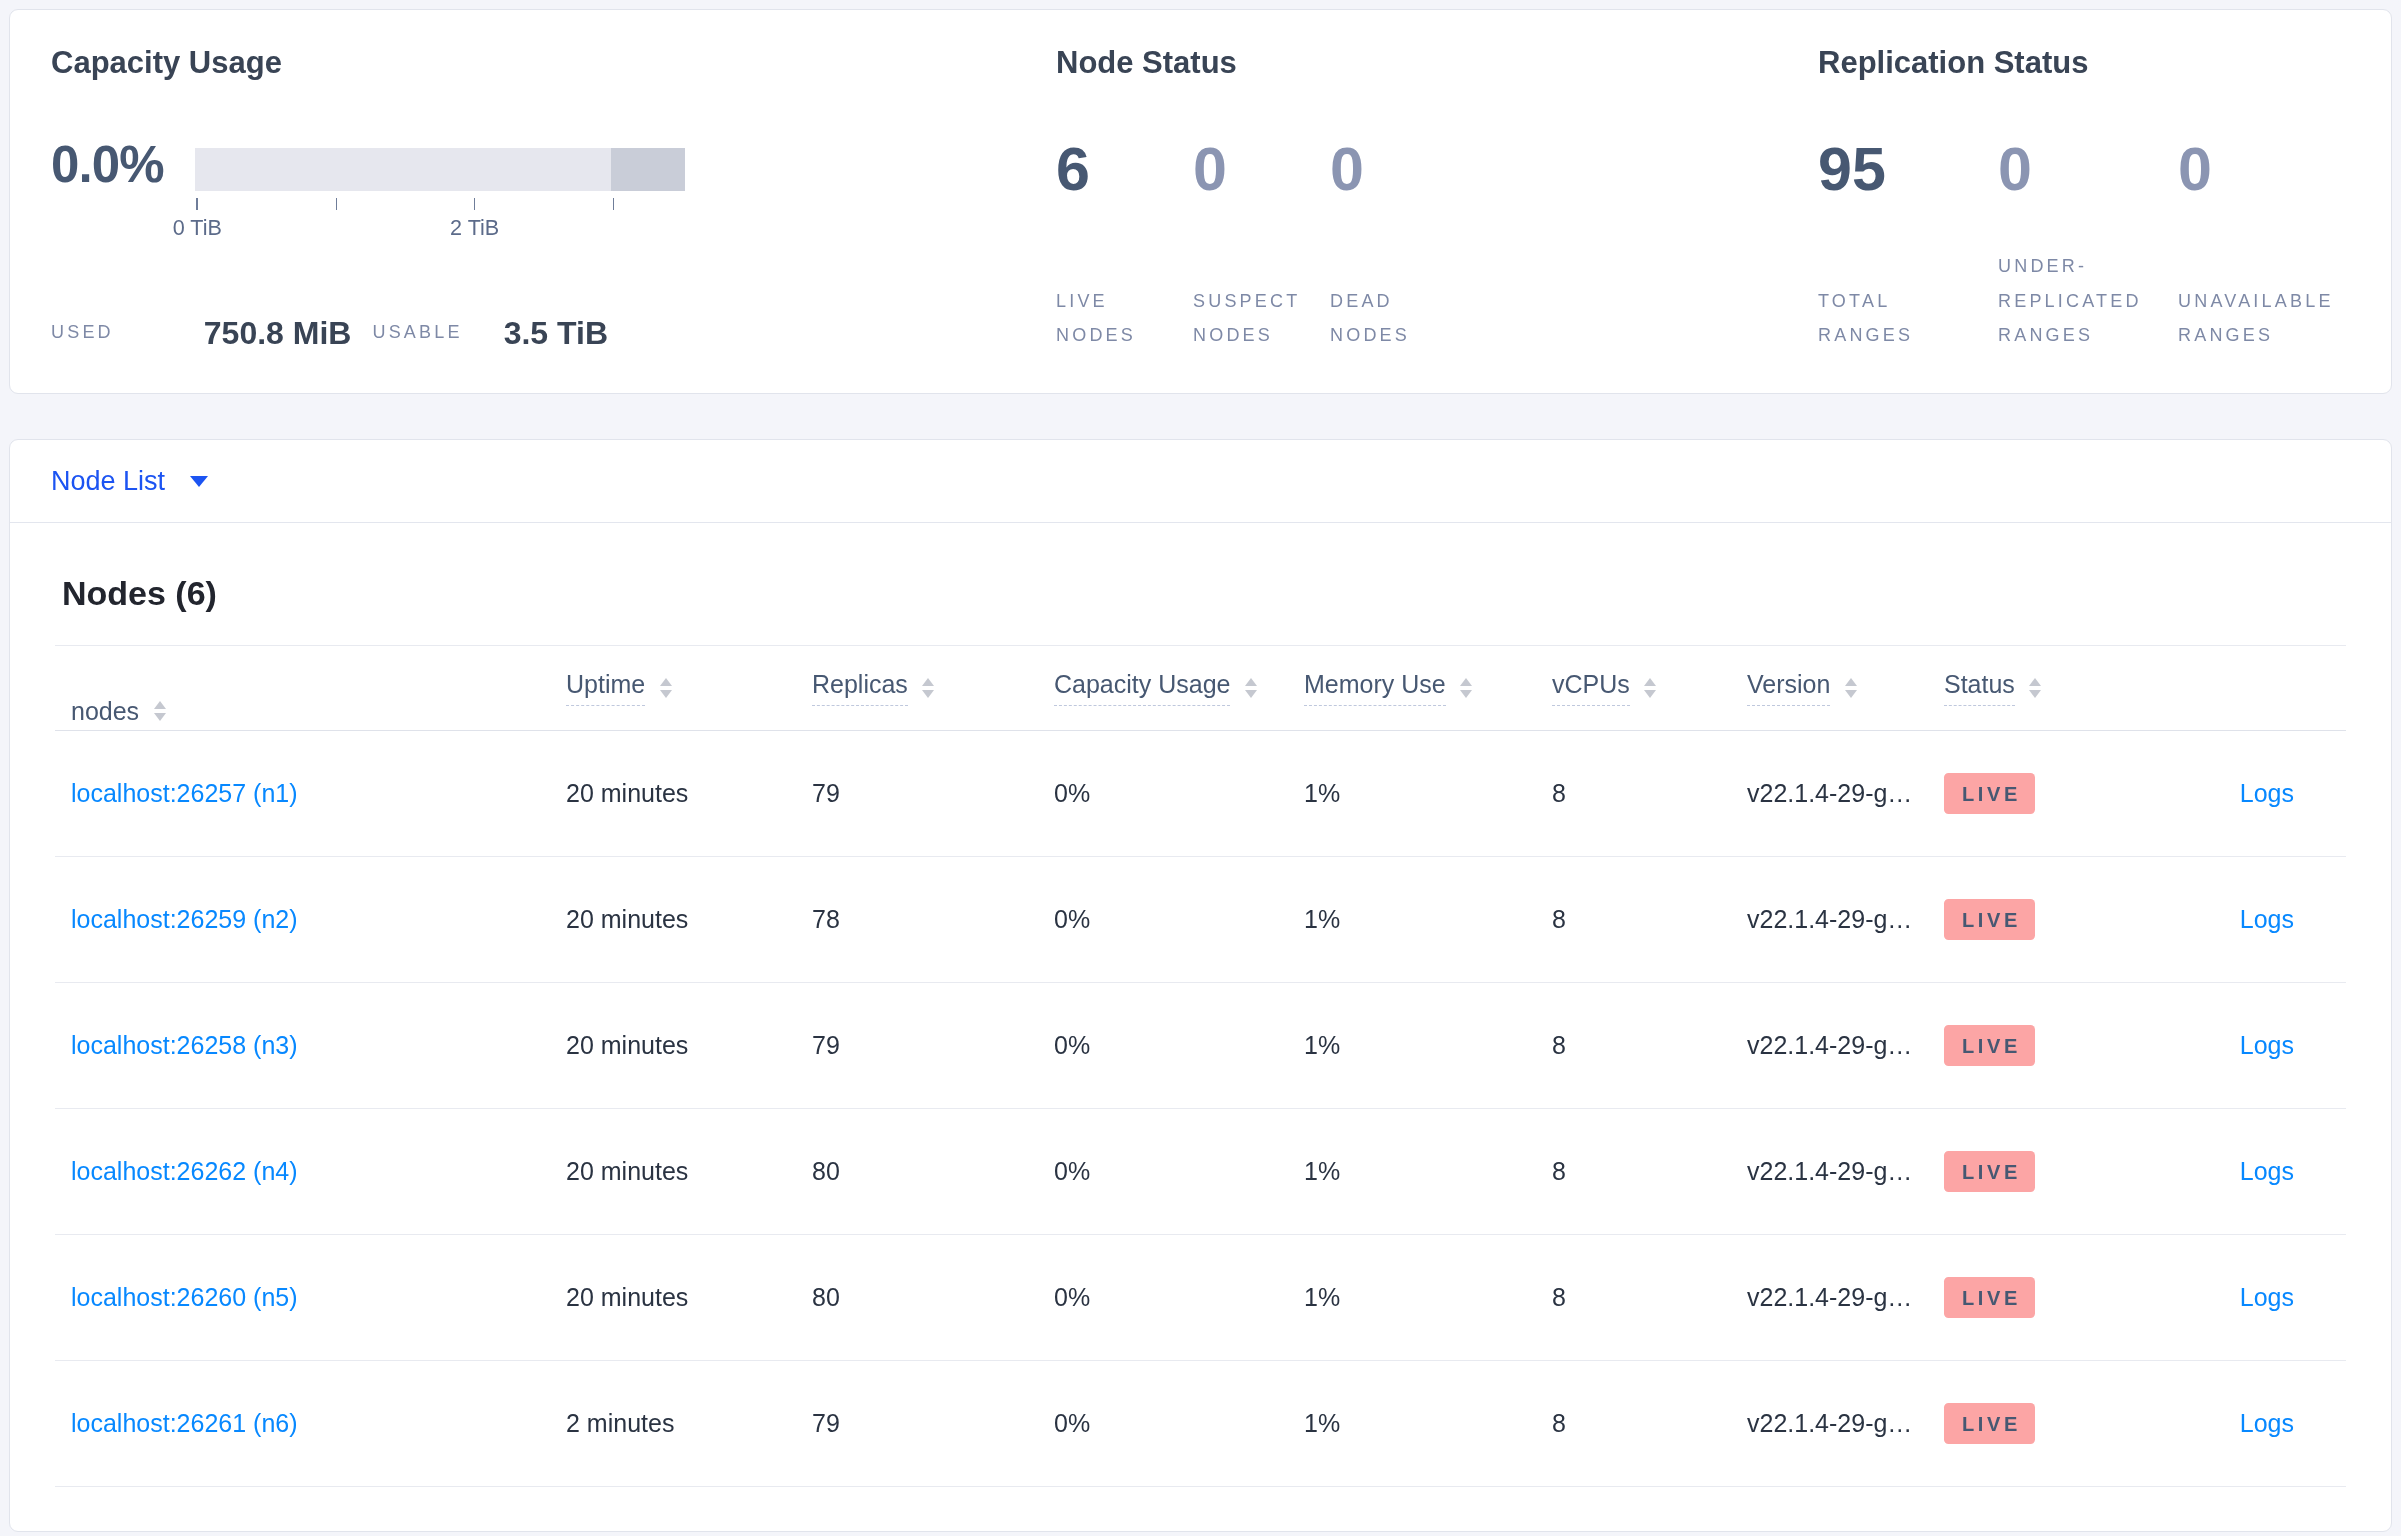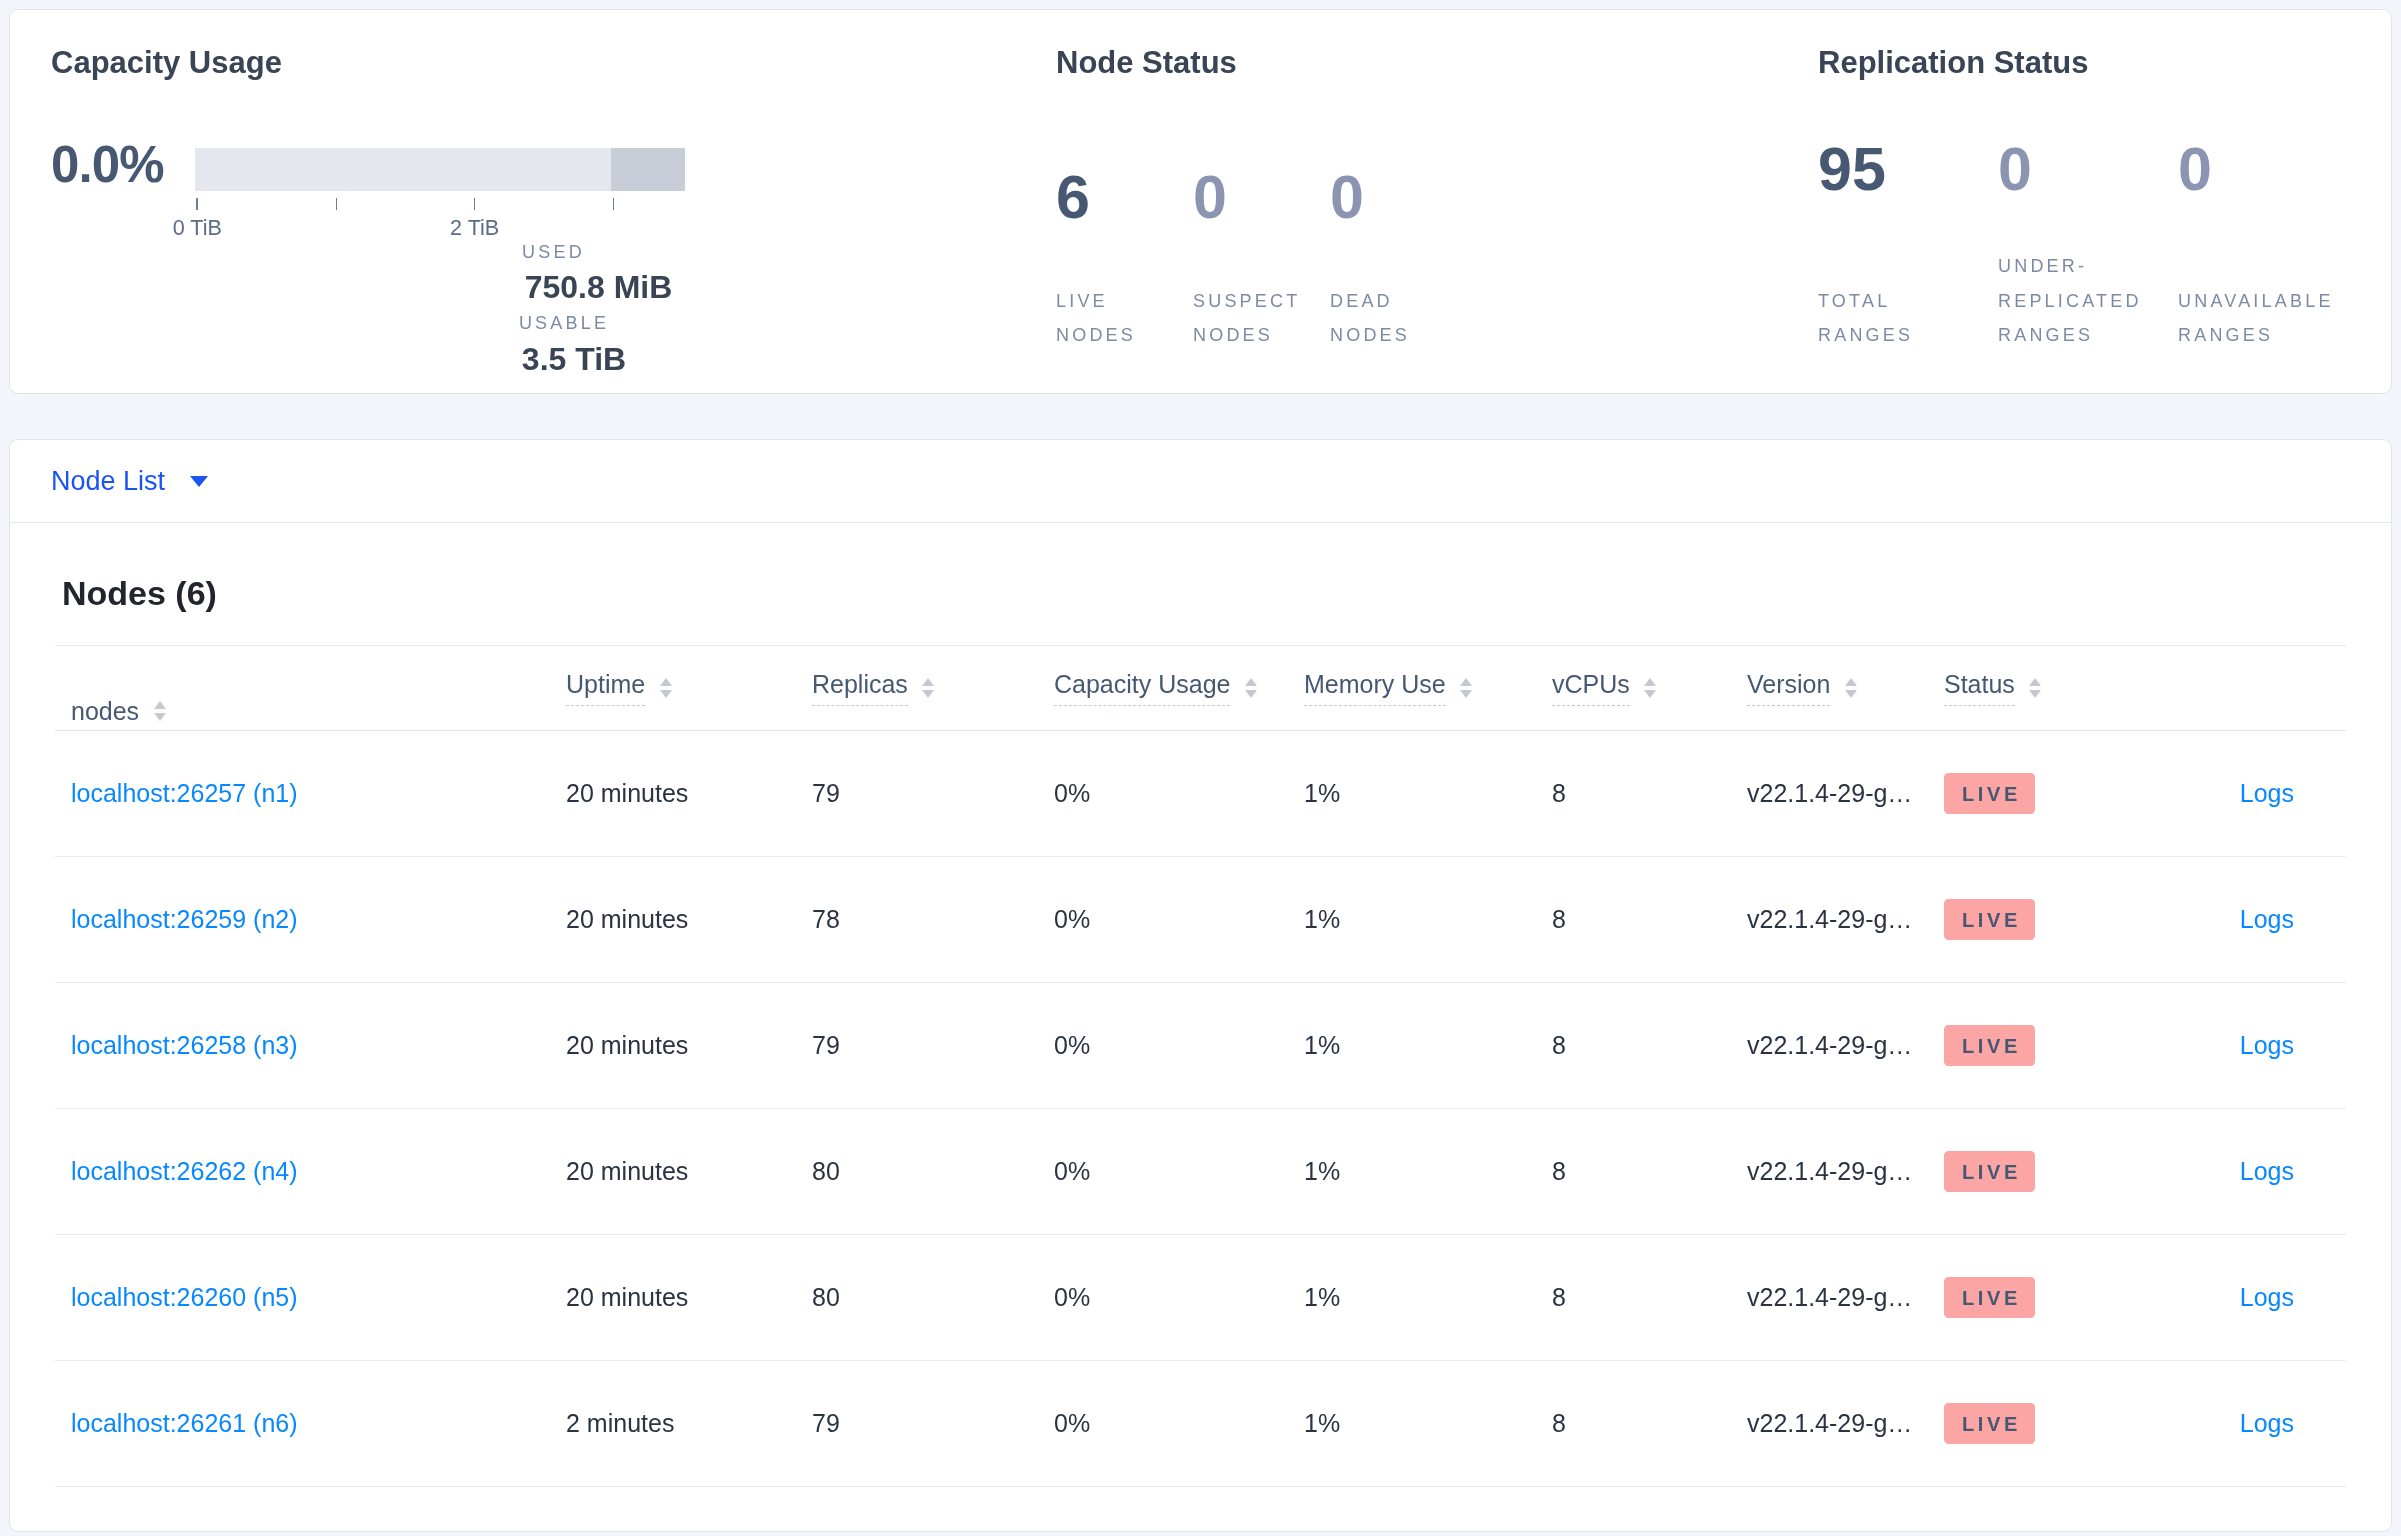--- a/index.html
+++ b/index.html
@@ -14,21 +14,21 @@
   .card {
     background: #ffffff;
     border: 0.9px solid #e1e4ec;
     border-radius: 9px;
   }
 
   
   .summary-card { height: 385px; display: flex; }
   .panel { display: flex; flex-direction: column; padding-top: 34px; padding-bottom: 41px; }
   .panel-capacity { width: 1046px; padding-left: 41px; }
-  .panel-nodes { width: 762px; gap: 28px; }
+  .panel-nodes { width: 762px; }
   .panel-replication { flex: 1; }
   .panel-title { font-size: 31px; font-weight: 600; color: #394455; line-height: 1.2; }
 
   .stat-row { display: flex; align-items: flex-start; margin-top: 58px; }
   .big-percent { font-size: 51px; font-weight: 700; color: #475872; line-height: 1; letter-spacing: -0.9px; }
 
   .cap-chart { margin-left: 31px; margin-top: 9px; position: relative; width: 490px; height: 87px; }
   .cap-bar { position: relative; width: 490px; height: 43px; background: #e6e7ee; overflow: hidden; }
   .cap-bar-dark { position: absolute; top: 0; right: 0; width: 74px; height: 43px; background: #c9cdd8; }
   .cap-tick { position: absolute; top: 50px; width: 1.8px; height: 11.7px; background: #6f7d99; }
@@ -42,21 +42,21 @@
   .stat-value.light { color: #8b95b2; }
 
   .stat-labels { display: grid; align-items: end; margin-top: auto; }
   .stat-label, .mini-label {
     font-size: 18px; letter-spacing: 3.2px; color: #7e89a6; line-height: 1.9;
     text-transform: uppercase;
   }
   .stat-label { max-width: 171px; }
   .panel-nodes .stat-label { max-width: 122px; }
 
-  .usage-values { display: flex; align-items: center; margin-top: auto; flex-direction: column; }
+  .usage-values { display: flex; align-items: flex-start; margin-top: auto; }
   .usage-num { font-size: 32px; font-weight: 600; color: #394455; }
   .u-used-num { margin-left: 90px; }
   .u-usable-lbl { margin-left: 21px; }
   .u-usable-num { margin-left: 41px; }
 
   
   .list-card { margin-top: 45px; min-height: 1093px; }
   .nodelist-bar {
     height: 83px; display: flex; align-items: center; padding-left: 41px;
     border-bottom: 0.9px solid #e3e6ee; cursor: pointer;

